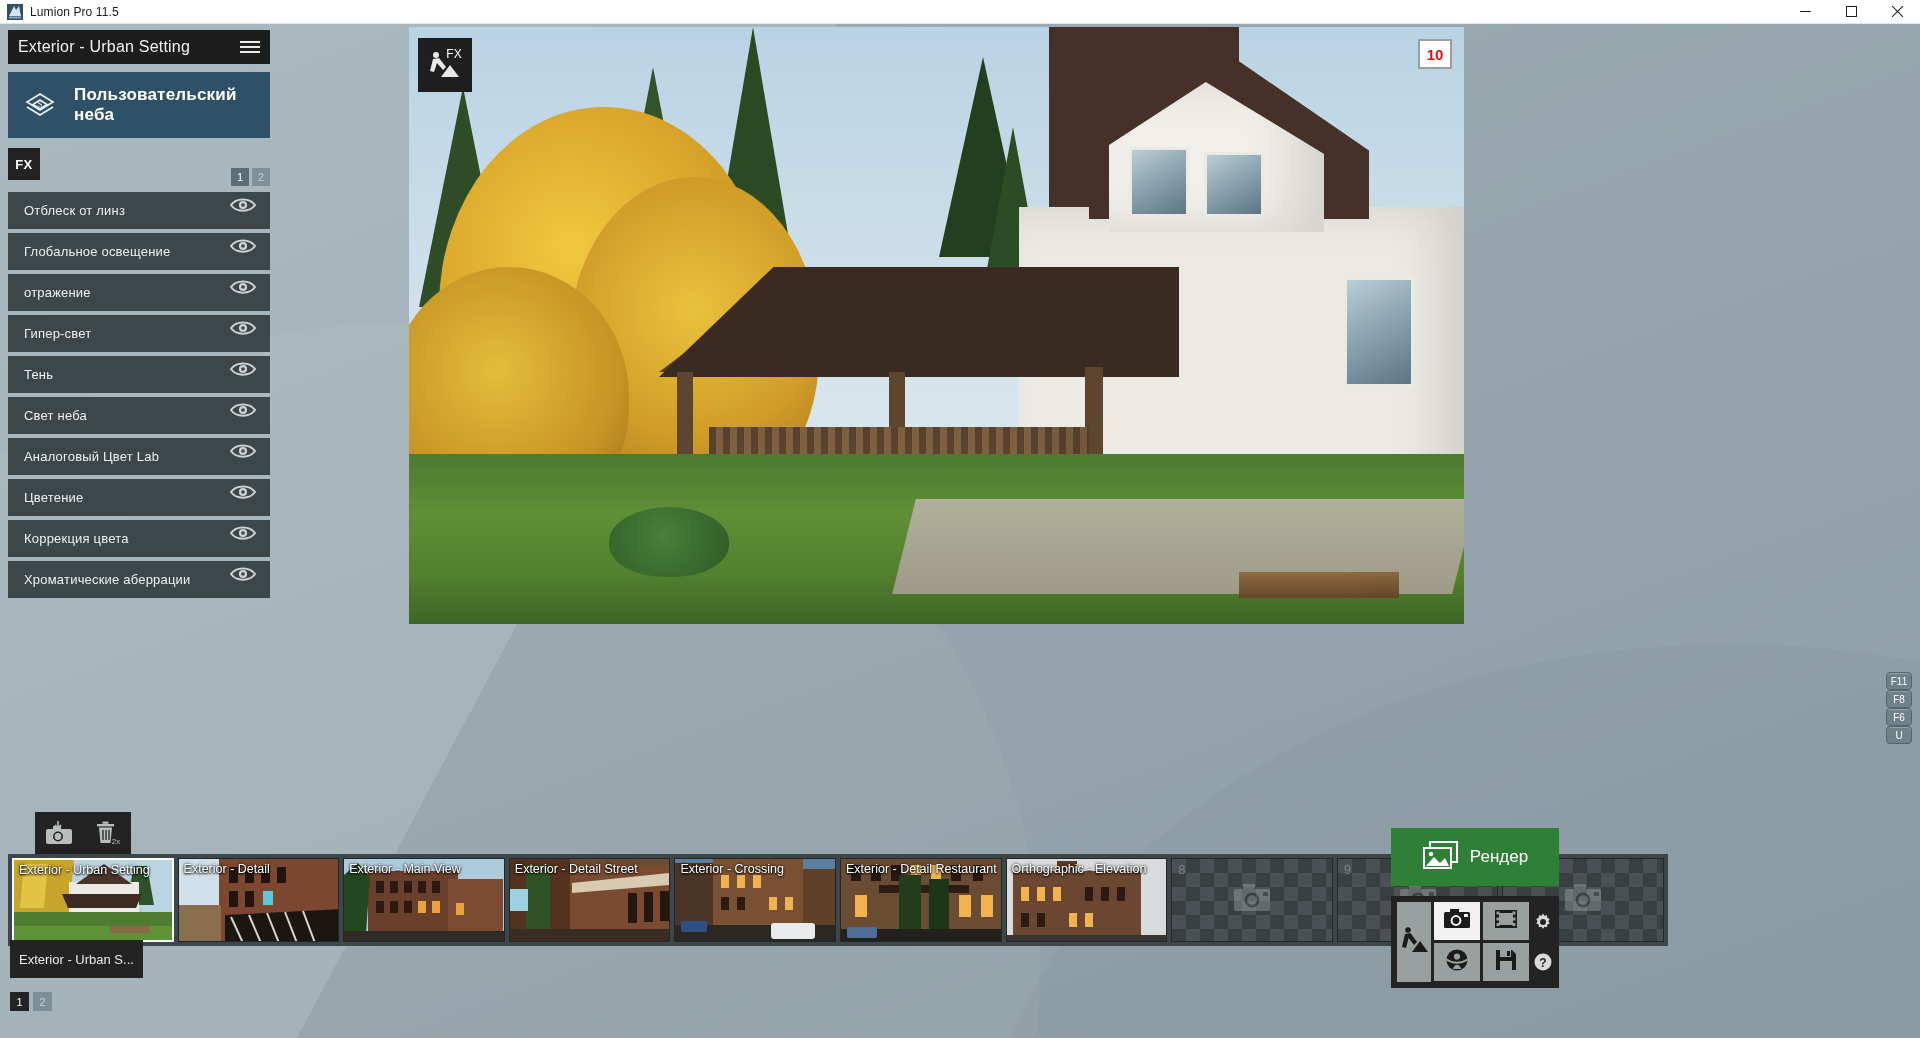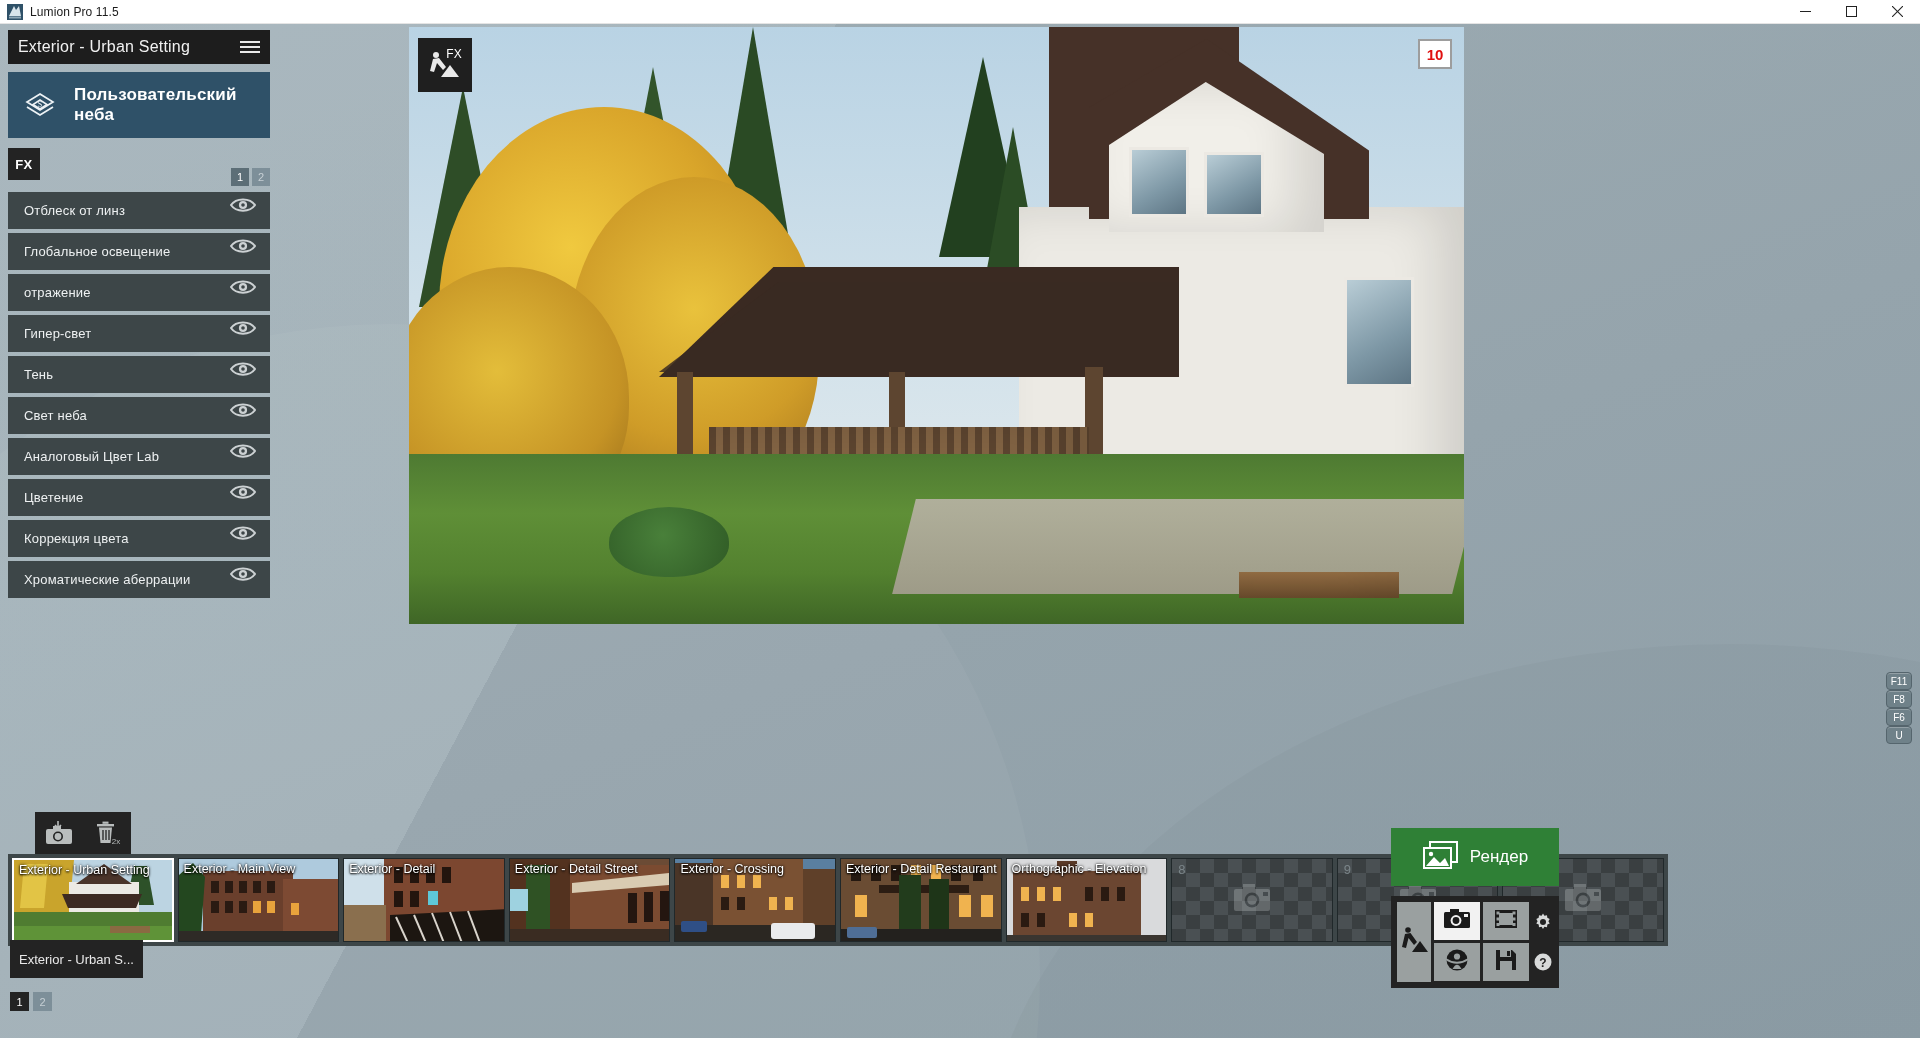--- a/index.html
+++ b/index.html
@@ -431,20 +431,42 @@
           <polygon points="10,4 34,4 30,48 6,48" fill="#e2c445"></polygon>
           <polygon points="120,6 133,6 140,45 112,45" fill="#2d5129"></polygon>
           <rect x="55" y="22" width="70" height="34" fill="#eceae4"></rect>
           <polygon points="62,24 90,4 118,24" fill="#4a342a"></polygon>
           <polygon points="48,34 128,34 122,48 54,48" fill="#3d2a22"></polygon>
           <rect x="0" y="52" width="163" height="32" fill="#4f7c31"></rect>
           <rect x="0" y="66" width="163" height="18" fill="#5f9338"></rect>
           <rect x="96" y="66" width="40" height="7" fill="#8a6a42"></rect>
         </svg><span class="tlabel">Exterior - Urban Setting</span></div>
       <div class="thumb"><svg width="163" height="84" viewBox="0 0 163 84" preserveAspectRatio="none">
+          <rect width="163" height="84" fill="#cfe0ea"></rect>
+          <rect x="40" y="0" width="123" height="84" fill="#7c4730"></rect>
+          <g fill="#23150e">
+            <rect x="50" y="8" width="9" height="16"></rect>
+            <rect x="66" y="8" width="9" height="16"></rect>
+            <rect x="82" y="8" width="9" height="16"></rect>
+            <rect x="98" y="8" width="9" height="16"></rect>
+            <rect x="50" y="32" width="9" height="16"></rect>
+            <rect x="66" y="32" width="9" height="16"></rect>
+          </g>
+          <rect x="84" y="32" width="10" height="14" fill="#5ec8d8"></rect>
+          <polygon points="46,56 163,50 163,84 46,84" fill="#1c1611"></polygon>
+          <g stroke="#d9d4cc" stroke-width="2">
+            <line x1="52" y1="58" x2="64" y2="84"></line>
+            <line x1="70" y1="56" x2="82" y2="84"></line>
+            <line x1="88" y1="54" x2="100" y2="84"></line>
+            <line x1="106" y1="53" x2="118" y2="84"></line>
+            <line x1="124" y1="52" x2="136" y2="84"></line>
+          </g>
+          <rect x="0" y="46" width="42" height="38" fill="#8a6f4e"></rect>
+        </svg><span class="tlabel">Exterior - Detail</span></div>
+      <div class="thumb"><svg width="163" height="84" viewBox="0 0 163 84" preserveAspectRatio="none">
           <rect width="163" height="84" fill="#aecadd"></rect>
           <rect x="24" y="12" width="90" height="62" fill="#6a3f2c"></rect>
           <rect x="104" y="20" width="55" height="54" fill="#7d4a33"></rect>
           <g fill="#2a1a12">
             <rect x="32" y="22" width="8" height="12"></rect>
             <rect x="46" y="22" width="8" height="12"></rect>
             <rect x="60" y="22" width="8" height="12"></rect>
             <rect x="74" y="22" width="8" height="12"></rect>
             <rect x="88" y="22" width="8" height="12"></rect>
             <rect x="32" y="42" width="8" height="12"></rect>
@@ -452,42 +474,20 @@
             <rect x="60" y="42" width="8" height="12"></rect>
           </g>
           <g fill="#e8a33c">
             <rect x="74" y="42" width="8" height="12"></rect>
             <rect x="88" y="42" width="8" height="12"></rect>
             <rect x="112" y="44" width="8" height="12"></rect>
           </g>
           <polygon points="0,16 14,4 26,18 22,74 0,74" fill="#23471f"></polygon>
           <rect x="0" y="72" width="163" height="12" fill="#2e2a26"></rect>
         </svg><span class="tlabel">Exterior - Main View</span></div>
-      <div class="thumb"><svg width="163" height="84" viewBox="0 0 163 84" preserveAspectRatio="none">
-          <rect width="163" height="84" fill="#cfe0ea"></rect>
-          <rect x="40" y="0" width="123" height="84" fill="#7c4730"></rect>
-          <g fill="#23150e">
-            <rect x="50" y="8" width="9" height="16"></rect>
-            <rect x="66" y="8" width="9" height="16"></rect>
-            <rect x="82" y="8" width="9" height="16"></rect>
-            <rect x="98" y="8" width="9" height="16"></rect>
-            <rect x="50" y="32" width="9" height="16"></rect>
-            <rect x="66" y="32" width="9" height="16"></rect>
-          </g>
-          <rect x="84" y="32" width="10" height="14" fill="#5ec8d8"></rect>
-          <polygon points="46,56 163,50 163,84 46,84" fill="#1c1611"></polygon>
-          <g stroke="#d9d4cc" stroke-width="2">
-            <line x1="52" y1="58" x2="64" y2="84"></line>
-            <line x1="70" y1="56" x2="82" y2="84"></line>
-            <line x1="88" y1="54" x2="100" y2="84"></line>
-            <line x1="106" y1="53" x2="118" y2="84"></line>
-            <line x1="124" y1="52" x2="136" y2="84"></line>
-          </g>
-          <rect x="0" y="46" width="42" height="38" fill="#8a6f4e"></rect>
-        </svg><span class="tlabel">Exterior - Detail</span></div>
       <div class="thumb"><svg width="163" height="84" viewBox="0 0 163 84" preserveAspectRatio="none">
           <rect width="163" height="84" fill="#6b4b35"></rect>
           <rect x="0" y="0" width="60" height="84" fill="#53321f"></rect>
           <rect x="60" y="6" width="103" height="78" fill="#7b4b31"></rect>
           <polygon points="62,24 160,14 160,26 62,34" fill="#d9cbb2"></polygon>
           <g fill="#241610">
             <rect x="118" y="34" width="9" height="30"></rect>
             <rect x="134" y="33" width="9" height="30"></rect>
             <rect x="150" y="32" width="9" height="30"></rect>
           </g>

